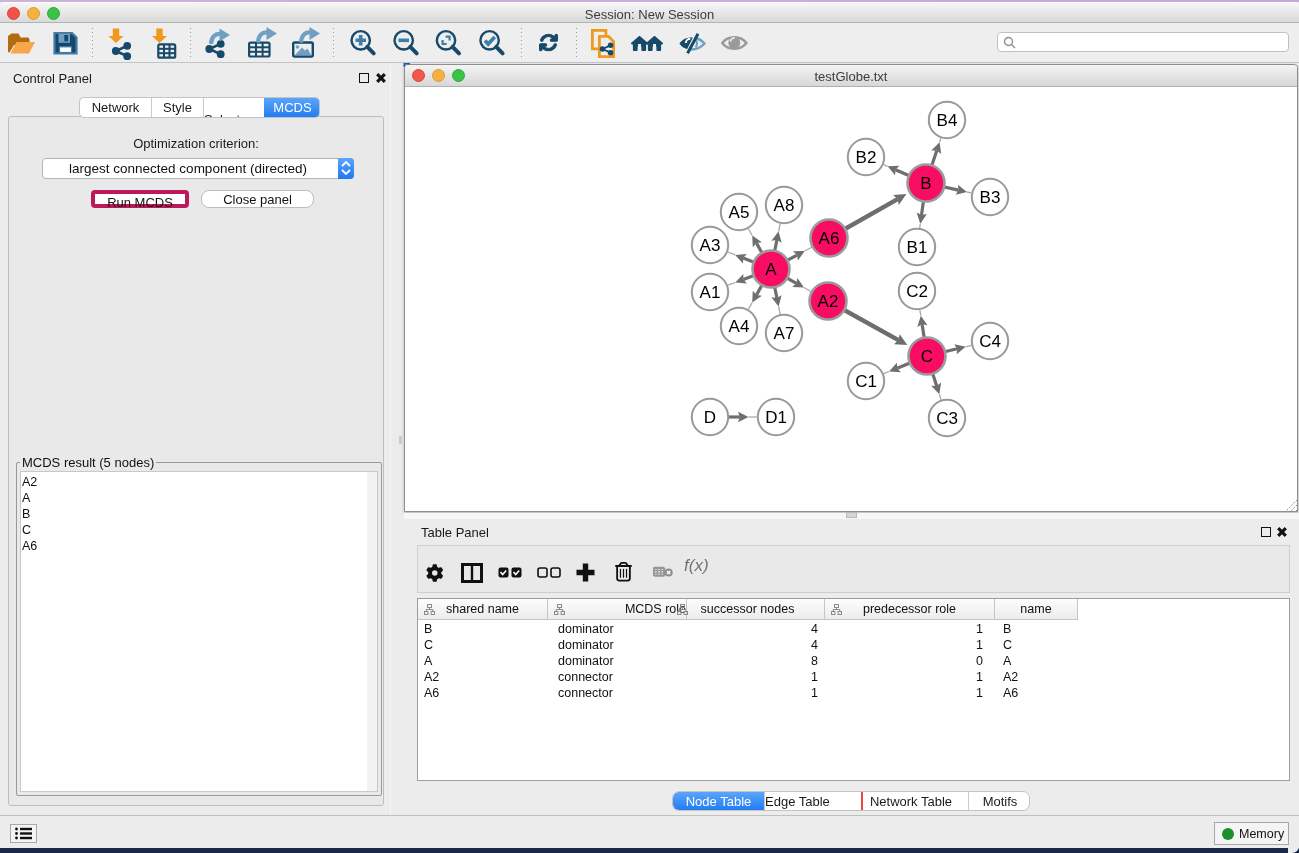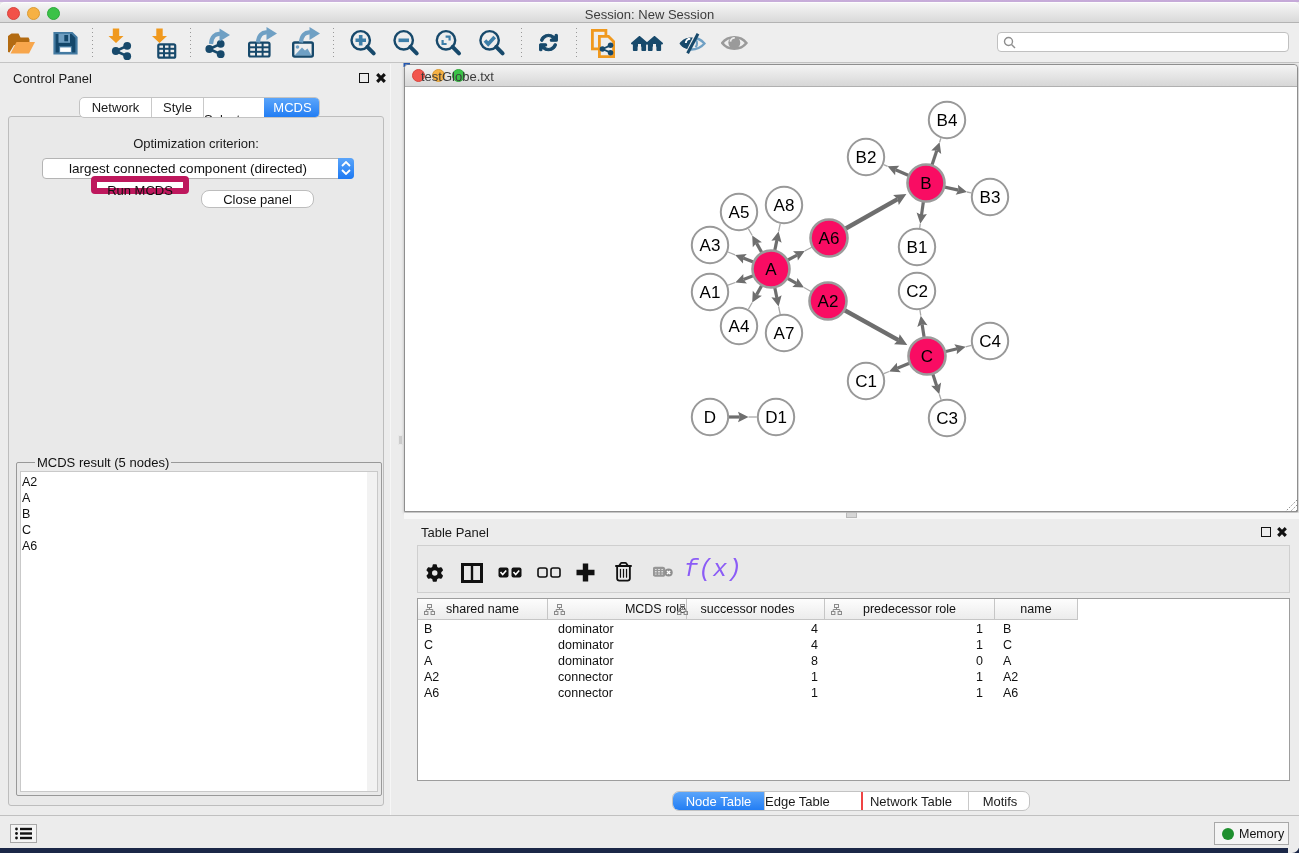--- a/index.html
+++ b/index.html
@@ -165,40 +165,40 @@
 <div class="abs" style="left:42px;top:158px;width:312px;height:21px;background:#fff;border:1px solid #b4b4b4;border-radius:4px">
   <div class="abs" style="left:0;top:0;width:290px;text-align:center;font-size:13.5px;color:#111;line-height:20px">largest connected component (directed)</div>
   <div class="abs" style="right:-1px;top:-1px;width:16px;height:21px;border-radius:0 4px 4px 0;background:linear-gradient(#5ba5fa,#1c79f3)">
     <svg width="12" height="14" viewBox="0 0 12 14" style="position:absolute;left:2px;top:3px">
       <path d="M2 5 L6 1 L10 5" fill="none" stroke="#fff" stroke-width="1.8"></path>
       <path d="M2 9 L6 13 L10 9" fill="none" stroke="#fff" stroke-width="1.8"></path>
       </svg>
   </div>
 </div>
 
-<div class="abs" style="left:91px;top:176px;width:98px;height:18px;background:#fff;border:6px solid #be185d;border-radius:4px;text-align:center;font-size:13px;line-height:17px;color:#111">Run MCDS</div>
+<div class="abs" style="left:91px;top:190px;width:98px;height:18px;background:#fff;border:4px solid #be185d;border-radius:4px;text-align:center;font-size:13px;line-height:17px;color:#111">Run MCDS</div>
 <div class="abs" style="left:201px;top:190px;width:113px;height:18px;background:#fff;border:1px solid #bdbdbd;border-radius:8px;text-align:center;font-size:13px;line-height:17px;color:#111">Close panel</div>
 
 <fieldset class="abs" style="left:16px;top:455px;width:366px;height:341px;border:1px solid #999;border-radius:2px;background:#e9e9e9">
-  <legend style="font-size:13px;color:#111;margin-left:18px;padding:0 2px">MCDS result (5 nodes)</legend>
+  <legend style="font-size:13px;color:#111;margin-left:3px;padding:0 2px">MCDS result (5 nodes)</legend>
 </fieldset>
 <div class="abs" style="left:20px;top:471px;width:358px;height:321px;background:#fff;border:1px solid #c9c9c9"></div>
 <div class="abs" style="left:367px;top:472px;width:10px;height:319px;background:#f2f2f2"></div>
 <div class="abs" style="left:22px;top:474px;font-size:12.5px;color:#111;line-height:16px">A2<br>A<br>B<br>C<br>A6</div>
 
 <div class="abs" style="left:390px;top:64px;width:1px;height:751px;background:#f6f6f6"></div>
 <div class="abs" style="left:391px;top:64px;width:13px;height:751px;background:#ececec"></div>
 <div class="abs" style="left:398px;top:435px;width:5px;height:10px;background:#cccccc;border:1px solid #e8e8e8;border-radius:1px"></div>
 
 <div class="abs" style="left:404px;top:64px;width:894px;height:448px;background:#fff;border:1px solid #8e8e8e;border-radius:4px 4px 0 0;box-shadow:0 1px 3px rgba(0,0,0,0.25)">
   <div class="abs" style="left:0;top:0;width:892px;height:22px;background:linear-gradient(#f4f4f4,#d7d7d7);border-bottom:1px solid #b0b0b0;border-radius:4px 4px 0 0">
     <div class="tl abs" style="left:7px;top:4px;background:#f2564d;border:0.5px solid #d8453e"></div>
     <div class="tl abs" style="left:27px;top:4px;background:#f6b143;border:0.5px solid #dc9b33"></div>
     <div class="tl abs" style="left:47px;top:4px;background:#3bc248;border:0.5px solid #2fa93c"></div>
-    <div class="abs" style="left:16px;right:0;top:4px;font-size:13px;color:#3c3c3c">testGlobe.txt</div>
+    <div class="abs" style="left:0;right:0;top:4px;text-align:center;font-size:13px;color:#3c3c3c">testGlobe.txt</div>
   </div>
 </div>
 <svg class="abs" style="left:0;top:0" width="1299" height="853" viewBox="0 0 1299 853" font-family="Liberation Sans, sans-serif">
 <line x1="771.0" y1="269.0" x2="743.4" y2="279.4" stroke="#6e6e6e" stroke-width="3.2"></line>
     <polygon points="735.3,282.5 743.3,273.9 743.4,279.4 746.9,283.6" fill="#6e6e6e"></polygon>
     <line x1="735.3" y1="282.5" x2="728.0" y2="285.2" stroke="#a8a8a8" stroke-width="1.3"></line>
     <line x1="771.0" y1="269.0" x2="743.2" y2="258.1" stroke="#6e6e6e" stroke-width="3.2"></line>
     <polygon points="735.1,254.9 746.8,253.9 743.2,258.1 743.0,263.6" fill="#6e6e6e"></polygon>
     <line x1="735.1" y1="254.9" x2="727.9" y2="252.0" stroke="#a8a8a8" stroke-width="1.3"></line>
     <line x1="771.0" y1="269.0" x2="756.5" y2="294.9" stroke="#6e6e6e" stroke-width="3.2"></line>
@@ -337,21 +337,21 @@
 <svg style="position:absolute;left:653px;top:564px" width="20" height="14" viewBox="0 0 20 14">
     <rect x="0.8" y="3.8" width="10.4" height="7.9" rx="1.5" fill="none" stroke="#969696" stroke-width="2.2"></rect>
     <rect x="2" y="5" width="8" height="5.5" fill="none" stroke="#969696" stroke-width="0"></rect>
     <line x1="4.3" y1="4" x2="4.3" y2="11.5" stroke="#969696" stroke-width="1.3"></line>
     <line x1="7.7" y1="4" x2="7.7" y2="11.5" stroke="#969696" stroke-width="1.3"></line>
     <line x1="1" y1="6.5" x2="11" y2="6.5" stroke="#969696" stroke-width="1.3"></line>
     <line x1="1" y1="9.0" x2="11" y2="9.0" stroke="#969696" stroke-width="1.3"></line>
     <circle cx="15.6" cy="8.5" r="4.1" fill="#8f8f8f"></circle>
     <path d="M14 6.9 l3.2 3.2 M17.2 6.9 l-3.2 3.2" stroke="#fff" stroke-width="1.4"></path>
   </svg>
-<div style="position:absolute;left:684px;top:556px;font-family:Liberation Mono, monospace;font-style:italic;font-size:24px;color:#8b5cf6">f(x)</div>
+<div style="position:absolute;left:684px;top:556px;font-family:Liberation Sans, sans-serif;font-style:italic;font-size:17px;color:#737373">f(x)</div>
 
 <div class="abs" style="left:417px;top:598px;width:873px;height:183px;background:#fff;border:1px solid #9d9d9d"></div>
 <div class="abs" style="left:418px;top:599px;width:660px;height:21px;background:linear-gradient(#fdfdfd,#ececec);border-bottom:1px solid #c6c6c6"></div>
 <div class="abs" style="left:418px;top:599px;width:871px;font-size:12.5px;color:#111">
   <div class="abs" style="left:0;top:0;width:130px;height:21px;border-right:1px solid #c6c6c6;text-align:center;line-height:21px">shared name</div>
   <div class="abs" style="left:146px;top:0;width:123px;height:21px;border-right:1px solid #c6c6c6;text-align:right;line-height:21px">MCDS role</div>
   <div class="abs" style="left:253px;top:0;width:154px;height:21px;border-right:1px solid #c6c6c6;text-align:center;line-height:21px">successor nodes</div>
   <div class="abs" style="left:407px;top:0;width:170px;height:21px;border-right:1px solid #c6c6c6;text-align:center;line-height:21px">predecessor role</div>
   <div class="abs" style="left:577px;top:0;width:83px;height:21px;border-right:1px solid #c6c6c6;text-align:center;line-height:21px">name</div>
 </div>

